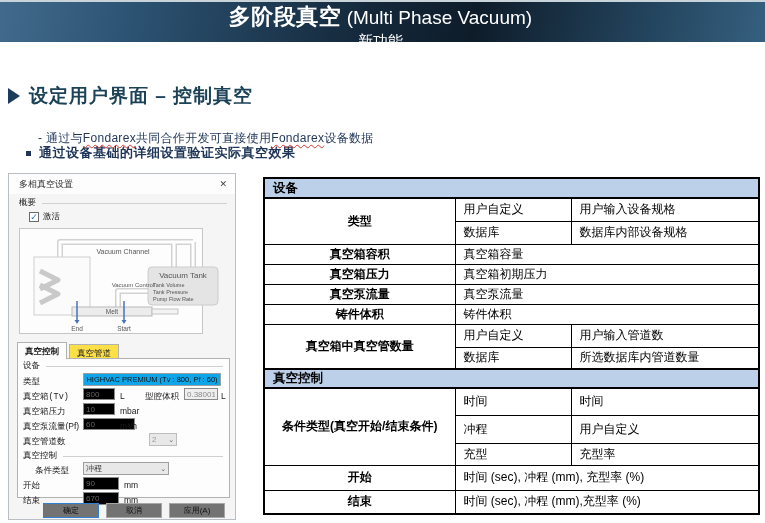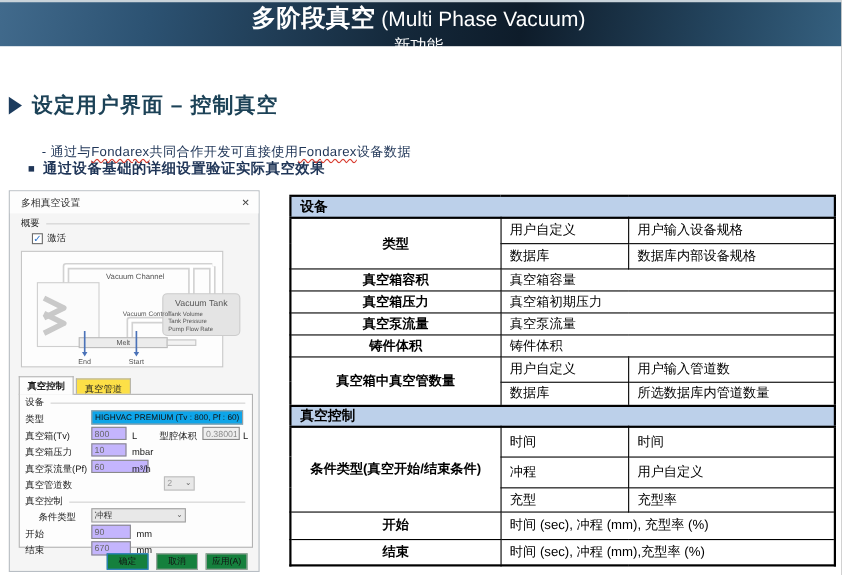--- a/index.html
+++ b/index.html
@@ -43,33 +43,33 @@
   .diagram-panel { position:absolute; left:10px; top:54px; width:184px; height:106px; background:#fdfdfd;
     border:1px solid #c6c6c6; }
   .tabs { position:absolute; left:8px; top:168px; display:flex; }
   .tab { height:17px; padding:3px 7px 0 7px; font-size:8.5px; color:#222; background:#fde047;
     border:1px solid #b2b2b2; border-bottom:none; }
   .tab.active { background:#fdfdfd; font-weight:bold; position:relative; z-index:2; }
   .tab.inactive { margin-left:2px; margin-top:2px; height:15px; }
   .tab-panel { position:absolute; left:8px; top:184px; width:213px; height:140px; background:#fdfdfd;
     border:1px solid #b2b2b2; }
   .f-label { position:absolute; font-size:8.5px; color:#1a1a1a; white-space:nowrap; }
-  .f-input { position:absolute; height:12px; border:1px solid #8a8a8a; background:#c4b5fd; font-size:8px;
+  .f-input { position:absolute; height:12px; border:1px solid #8a8a8a; background:#000000; font-size:8px;
     color:#666; padding:0 2px; font-family:"Liberation Sans","DejaVu Sans",sans-serif; }
   .f-input.dis { background:#efefef; color:#8a8a8a; }
   .f-unit { position:absolute; font-size:8.5px; color:#1a1a1a; }
   .f-btn { position:absolute; height:13px; background:#0ea5e9; border:1px solid #9f9f9f; font-size:7.5px;
     color:#111; text-align:center; line-height:11px; white-space:nowrap; overflow:hidden; }
   .f-select { position:absolute; height:13px; background:#e8e8e8; border:1px solid #9f9f9f; font-size:8px;
     color:#333; padding:1px 2px; display:flex; justify-content:space-between; align-items:center; }
   .f-select .chev { font-size:7px; color:#666; line-height:5px; }
   .f-select.dis { color:#9a9a9a; border-color:#bdbdbd; }
   .dlg-buttons { position:absolute; left:0; top:329px; width:100%; display:flex; justify-content:flex-end;
     gap:7px; padding-right:10px; }
-  .dlg-btn { width:38px; height:15px; background:#15803d; border:1px solid #a6a6a6; font-size:8px;
+  .dlg-btn { width:56px; height:15px; background:#737373; border:1px solid #a6a6a6; font-size:8px;
     color:#111; text-align:center; line-height:13px; }
   .dlg-btn.primary { border:1px solid #2f7fd3; }
 
   
   .ref-table { position:absolute; left:263px; top:177px; border-collapse:collapse; table-layout:fixed;
     width:497px; font-size:12px; color:#000; background:#fff; }
   .ref-table { border:2px solid #000; }
   .ref-table td { border:1px solid #000; padding:0 0 0 8px; vertical-align:middle; }
   .ref-table td.c1 { text-align:center; font-weight:bold; padding:0 2px; }
   .ref-table tr.sect td { background:#bcd0ea; font-weight:bold; text-align:left; padding-left:8px;
@@ -175,21 +175,21 @@
     <div class="tab-panel"></div>
 
     <div class="group-row" style="left:14px; top:186px; width:200px; z-index:3;">
       <span class="lbl">设备</span>
       <span class="line"></span>
     </div>
 
     <span class="f-label" style="left:14px; top:202px;">类型</span>
     <div class="f-btn" style="left:74px; top:199px; width:138px;">HIGHVAC PREMIUM (Tv : 800, Pf : 60)</div>
 
-    <span class="f-label" style="left:14px; top:217px;">真空箱(Tv)</span>
+    <span class="f-label" style="left:14px; top:217px;font-family:Liberation Mono, monospace;">真空箱(Tv)</span>
     <input class="f-input" style="left: 74px; top: 214px; width: 32px;" value="800">
     <span class="f-unit" style="left:111px; top:217px;">L</span>
     <span class="f-label" style="left:136px; top:217px;">型腔体积</span>
     <input class="f-input dis" style="left: 175px; top: 214px; width: 34px;" readonly="" value="0.380016">
     <span class="f-unit" style="left:212px; top:217px;">L</span>
 
     <span class="f-label" style="left:14px; top:232px;">真空箱压力</span>
     <input class="f-input" style="left: 74px; top: 229px; width: 32px;" value="10">
     <span class="f-unit" style="left:111px; top:232px;">mbar</span>
 

